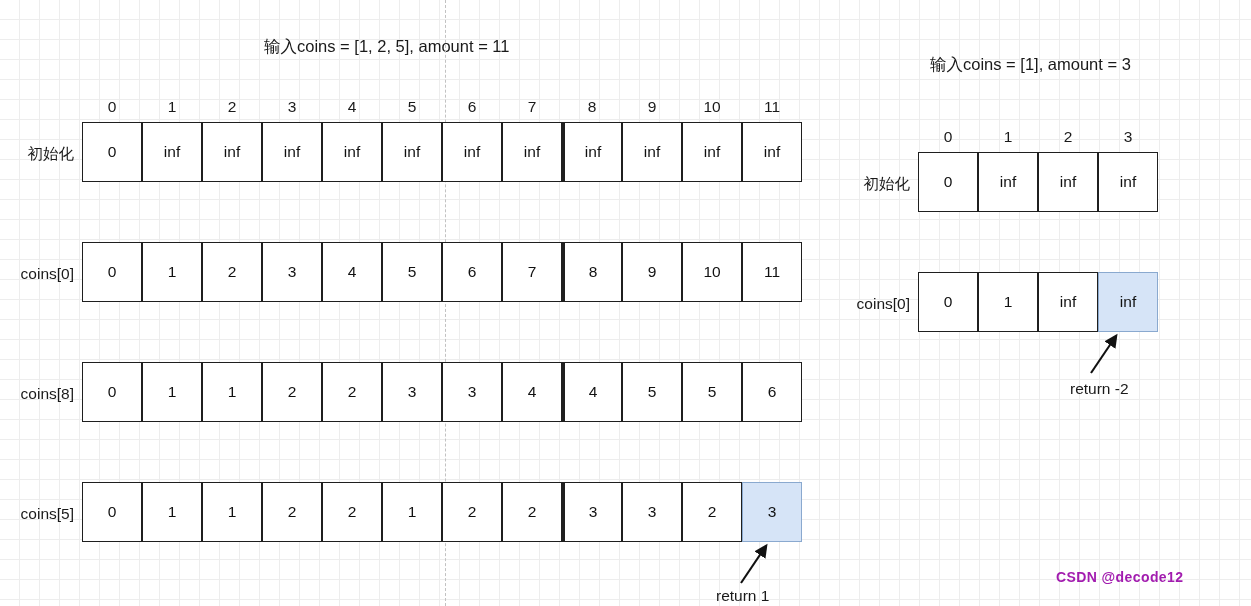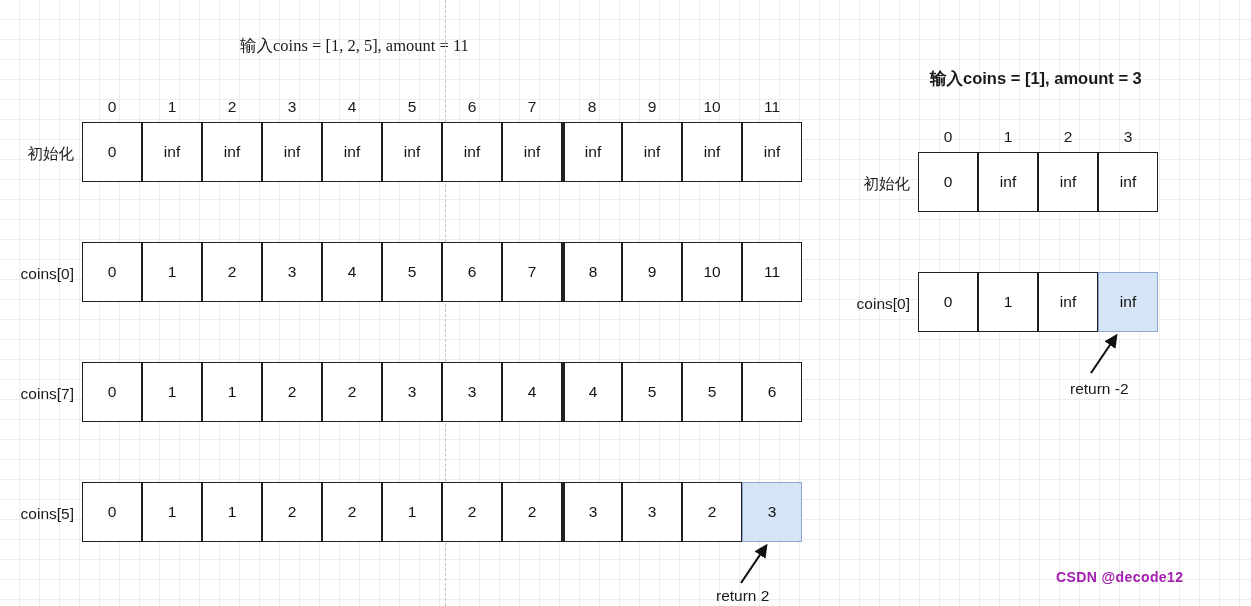--- a/index.html
+++ b/index.html
@@ -92,21 +92,21 @@
     font-weight: bold;
   }
 
   svg.arrow { position: absolute; overflow: visible; }
 </style>
 </head>
 <body>
 
 <div id="canvas"></div>
 
-<div class="abs title" style="left:240px; top:38px;font-family:Liberation Serif, serif;">输入coins = [1, 2, 5], amount = 11</div>
+<div class="abs title" style="left:264px; top:38px;">输入coins = [1, 2, 5], amount = 11</div>
 
 <div class="abs" style="left:82px; top:99px;">
   <div class="col-head abs" style="left:0px;   width:60px;">0</div>
   <div class="col-head abs" style="left:60px;  width:60px;">1</div>
   <div class="col-head abs" style="left:120px; width:60px;">2</div>
   <div class="col-head abs" style="left:180px; width:60px;">3</div>
   <div class="col-head abs" style="left:240px; width:60px;">4</div>
   <div class="col-head abs" style="left:300px; width:60px;">5</div>
   <div class="col-head abs" style="left:360px; width:60px;">6</div>
   <div class="col-head abs" style="left:420px; width:60px;">7</div>
@@ -143,21 +143,21 @@
   <div class="cell abs" style="left:240px; top:0; width:60px; height:60px;">4</div>
   <div class="cell abs" style="left:300px; top:0; width:60px; height:60px;">5</div>
   <div class="cell abs" style="left:360px; top:0; width:60px; height:60px;">6</div>
   <div class="cell abs" style="left:420px; top:0; width:60px; height:60px;">7</div>
   <div class="cell abs groupstart" style="left:480px; top:0; width:60px; height:60px;">8</div>
   <div class="cell abs" style="left:540px; top:0; width:60px; height:60px;">9</div>
   <div class="cell abs" style="left:600px; top:0; width:60px; height:60px;">10</div>
   <div class="cell abs" style="left:660px; top:0; width:60px; height:60px;">11</div>
 </div>
 
-<div class="abs row-label" style="left:8px; top:386px; width:66px;">coins[7]</div>
+<div class="abs row-label" style="left:8px; top:386px; width:66px;">coins[8]</div>
 <div class="abs" style="left:82px; top:362px; height:60px;">
   <div class="cell abs" style="left:0px;   top:0; width:60px; height:60px;">0</div>
   <div class="cell abs" style="left:60px;  top:0; width:60px; height:60px;">1</div>
   <div class="cell abs" style="left:120px; top:0; width:60px; height:60px;">1</div>
   <div class="cell abs" style="left:180px; top:0; width:60px; height:60px;">2</div>
   <div class="cell abs" style="left:240px; top:0; width:60px; height:60px;">2</div>
   <div class="cell abs" style="left:300px; top:0; width:60px; height:60px;">3</div>
   <div class="cell abs" style="left:360px; top:0; width:60px; height:60px;">3</div>
   <div class="cell abs" style="left:420px; top:0; width:60px; height:60px;">4</div>
   <div class="cell abs groupstart" style="left:480px; top:0; width:60px; height:60px;">4</div>
@@ -183,23 +183,23 @@
 </div>
 
 <svg class="arrow" style="left:735px; top:540px; width:60px; height:50px;" viewBox="0 0 60 50">
   <defs>
     <marker id="ah1" markerWidth="7" markerHeight="7" refX="5.2" refY="3.2" orient="auto">
       <path d="M0,0 L6.5,3.2 L0,6.4 z" fill="#111111"></path>
     </marker>
   </defs>
   <line x1="6" y1="43" x2="31" y2="6" stroke="#111111" stroke-width="2.1" marker-end="url(#ah1)"></line>
 </svg>
-<div class="abs annot" style="left:716px; top:588px;">return 2</div>
-
-<div class="abs title" style="left:930px; top:70px;font-weight:bold;">输入coins = [1], amount =  3</div>
+<div class="abs annot" style="left:716px; top:588px;">return 1</div>
+
+<div class="abs title" style="left:930px; top:56px;">输入coins = [1], amount =  3</div>
 
 <div class="abs" style="left:918px; top:129px;">
   <div class="col-head abs" style="left:0px;   width:60px;">0</div>
   <div class="col-head abs" style="left:60px;  width:60px;">1</div>
   <div class="col-head abs" style="left:120px; width:60px;">2</div>
   <div class="col-head abs" style="left:180px; width:60px;">3</div>
 </div>
 
 <div class="abs row-label" style="left:838px; top:176px; width:72px;">初始化</div>
 <div class="abs" style="left:918px; top:152px; height:60px;">

